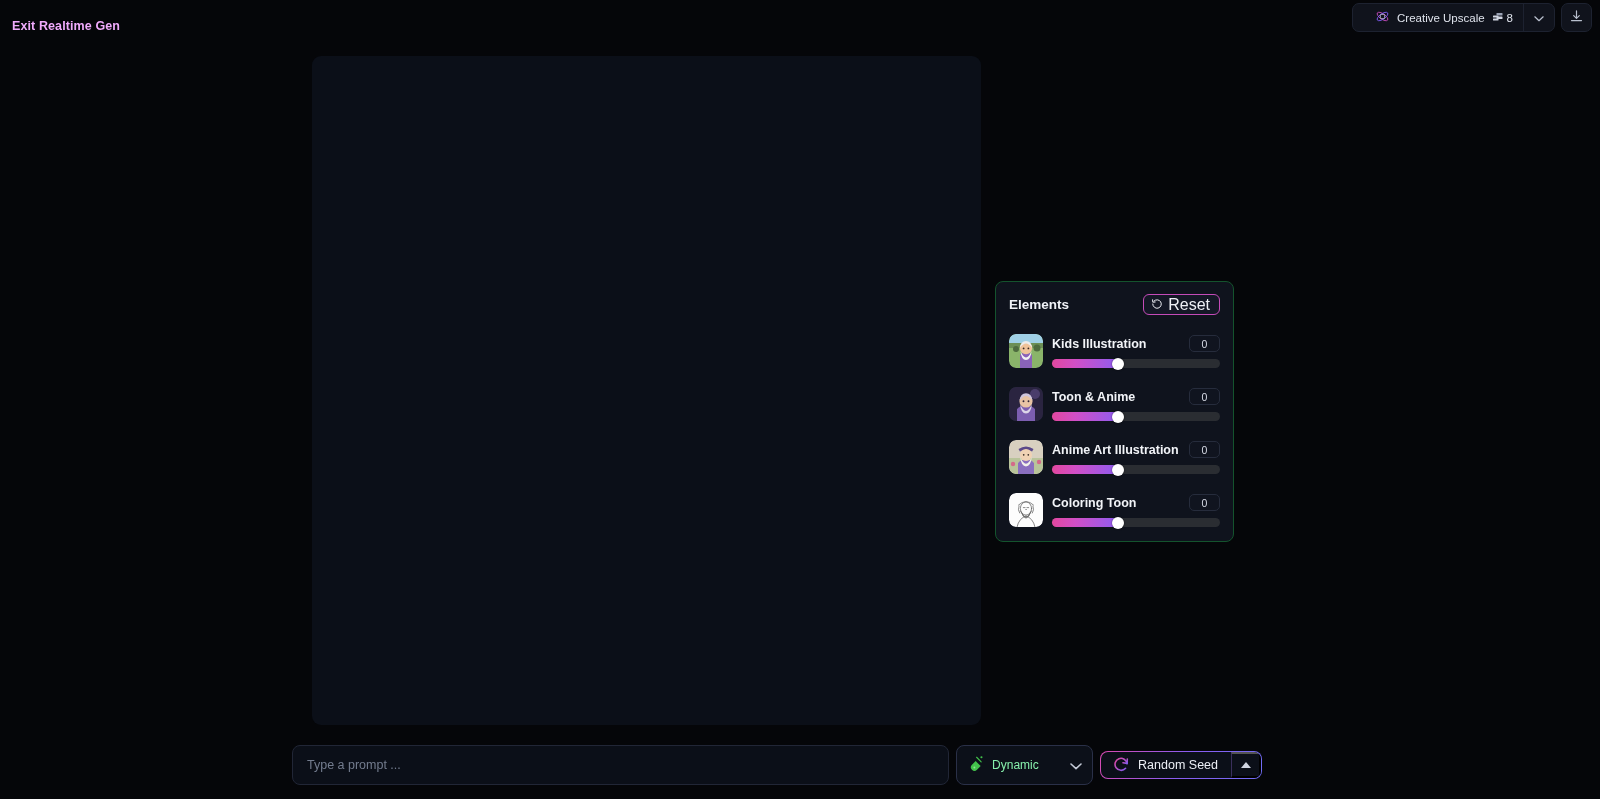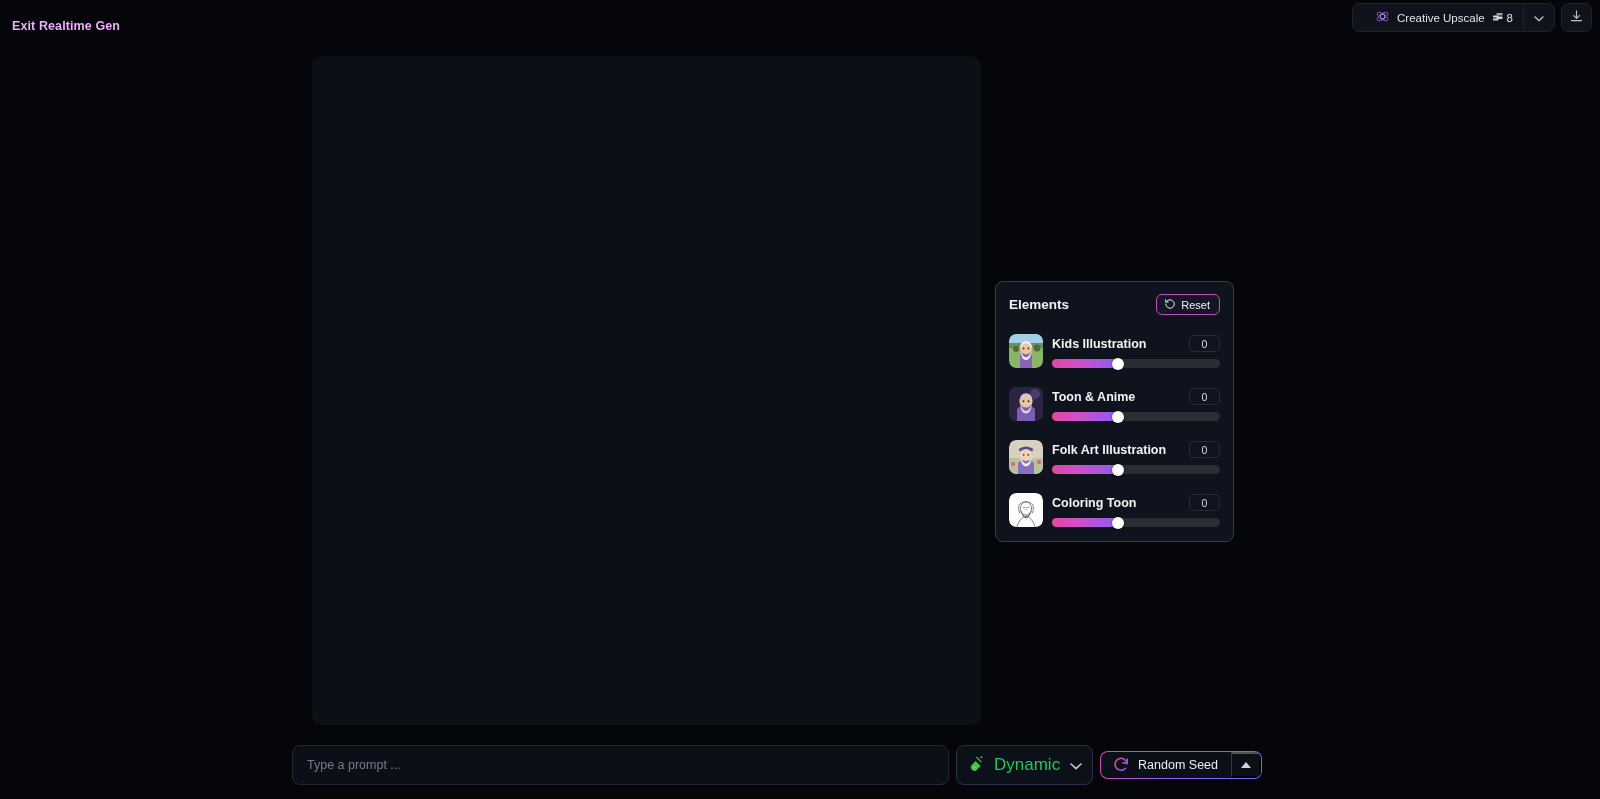--- a/index.html
+++ b/index.html
@@ -169,21 +169,21 @@
   .reset-btn {
     display: inline-flex;
     align-items: center;
     gap: 5px;
     height: 21px;
     padding: 0 9px 0 7px;
     border-radius: 6px;
     border: 1px solid #c44bb8;
     background: #141826;
     color: #eef0f6;
-    font-size: 11px;
+    font-size: 16px;
     font-family: "Liberation Sans", sans-serif;
     cursor: pointer;
   }
 
   .el-row {
     display: flex;
     align-items: flex-start;
     gap: 9px;
     margin-top: 19px;
   }
@@ -304,23 +304,23 @@
     border-radius: 8px;
     display: flex;
     align-items: center;
     padding: 0 10px;
     gap: 8px;
     cursor: pointer;
     font-family: "Liberation Sans", sans-serif;
   }
   .preset-label {
     flex: 1 1 auto;
-    font-size: 17px;
-    color: #22c55e;
-    text-align: center;
+    font-size: 12px;
+    color: #86efac;
+    text-align: left;
   }
 
   .seed-group {
     flex: 0 0 auto;
     display: flex;
     align-items: stretch;
     height: 28px;
     border-radius: 8px;
     padding: 1px;
     background: linear-gradient(120deg, #d94ab0 0%, #8a5cf0 50%, #6f6df5 100%);
@@ -519,21 +519,21 @@
             <path d="M9.5 9 q7.5-5 15 0 l-1.4 2.6 q-6.1-3.6 -12.2 0Z" fill="#5b4a8a"></path>
             <circle cx="17" cy="15" r="6" fill="#f0d2b4"></circle>
             <path d="M11.2 17 q5.8 13.5 11.6 0 q-1 9.4 -5.8 9.4 q-4.8 0 -5.8 -9.4Z" fill="#f2f0ea"></path>
             <circle cx="14.7" cy="14.8" r="0.85" fill="#3b2f28"></circle>
             <circle cx="19.3" cy="14.8" r="0.85" fill="#3b2f28"></circle>
           </g>
         </svg>
       </div>
       <div class="el-body">
         <div class="el-top">
-          <div class="el-name">Folk Art Illustration</div>
+          <div class="el-name">Anime Art Illustration</div>
           <div class="el-value">0</div>
         </div>
         <div class="slider">
           <div class="slider-fill"></div>
           <div class="slider-handle"></div>
         </div>
       </div>
     </div>
 
     <div class="el-row">

